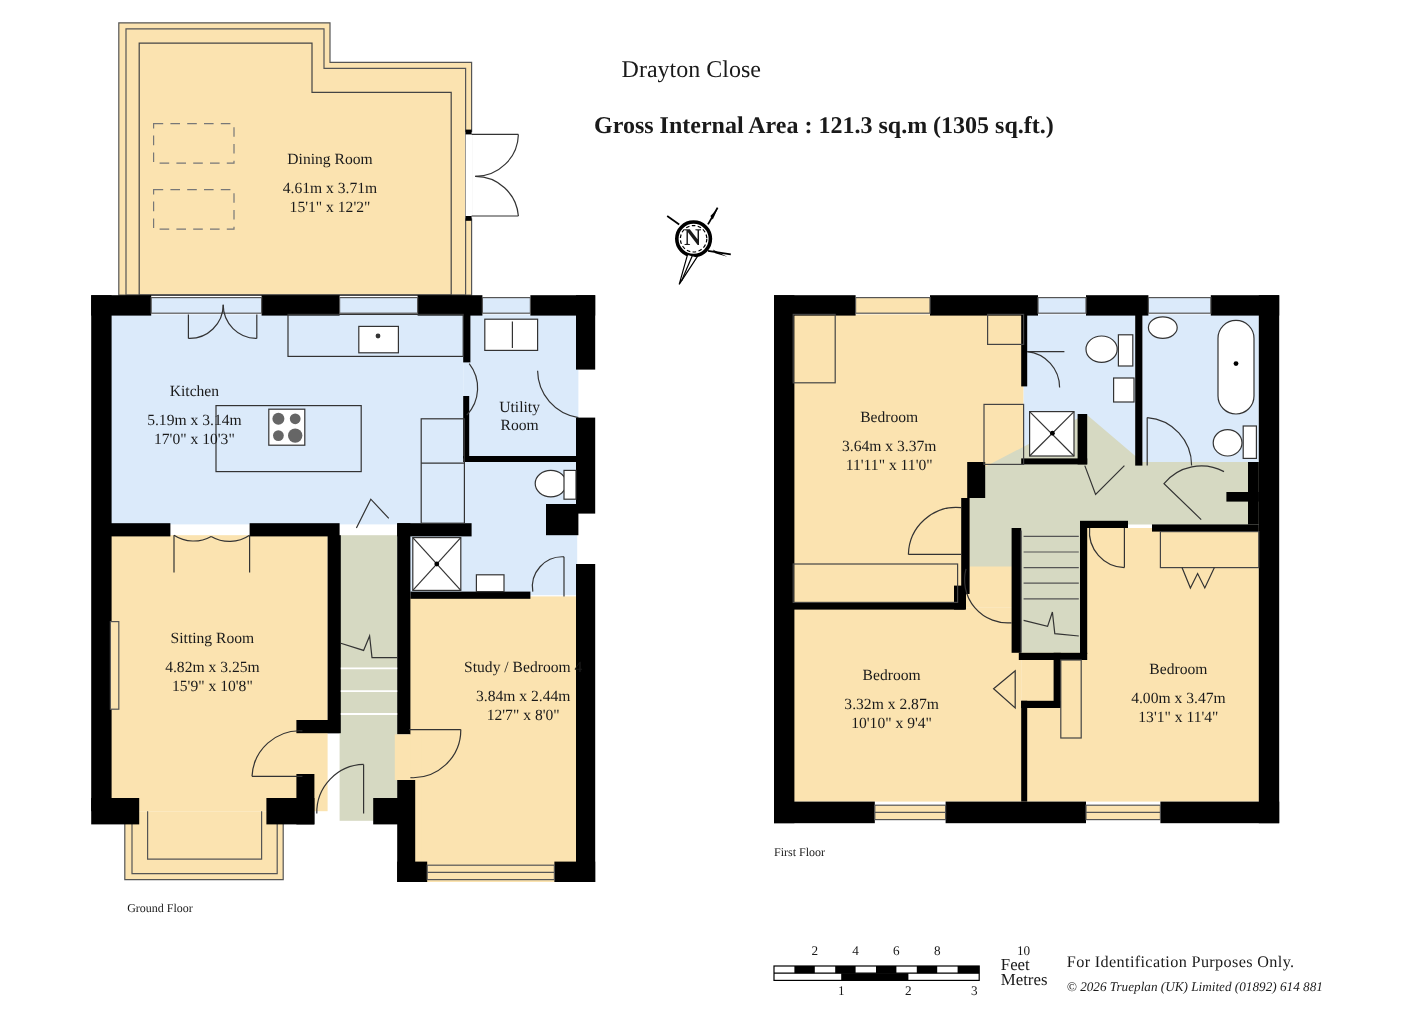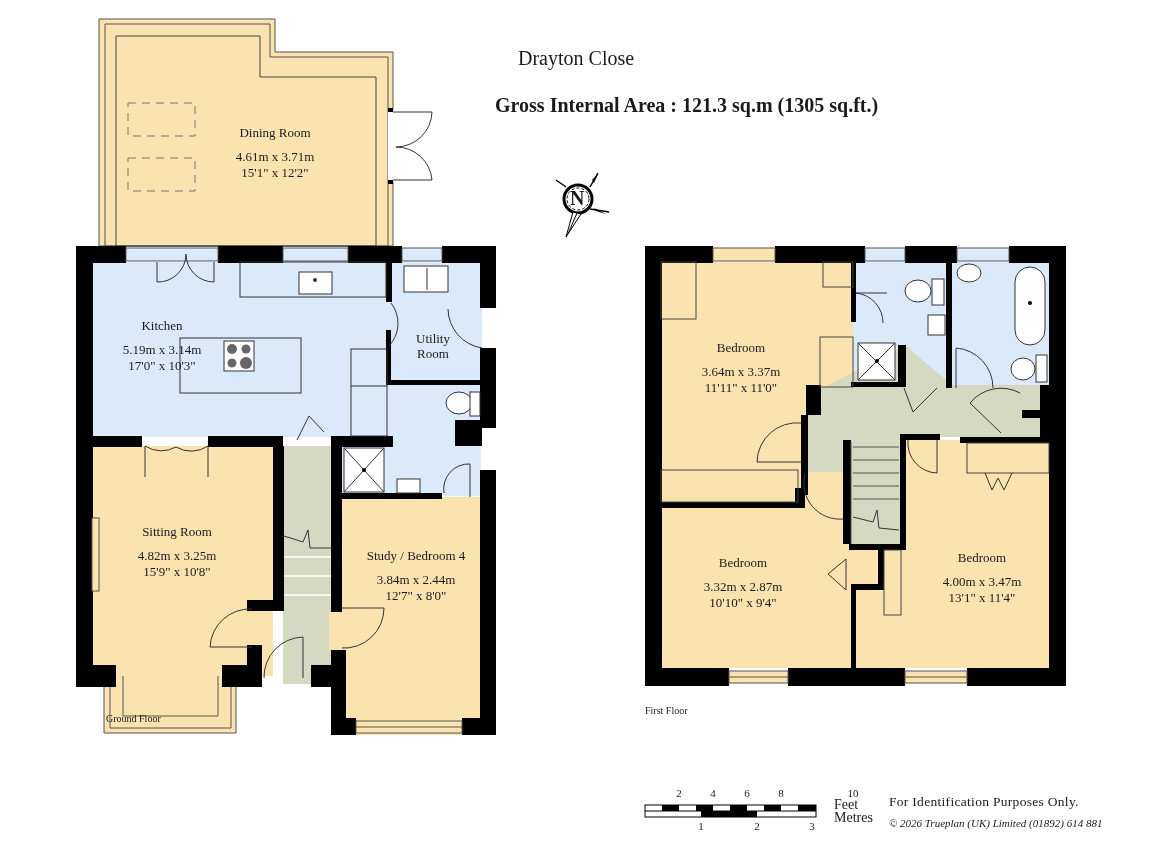--- a/index.html
+++ b/index.html
@@ -299,26 +299,26 @@
   <span class="rdim">17'0"  x  10'3"</span>
 </div>
 <div class="room-label" style="left:433px; top:331px; width:60px; white-space:normal;">
   <span style="display:block; line-height:15px;">Utility Room</span>
 </div>
 <div class="room-label" style="left:177px; top:524px;">
   <span class="rname">Sitting Room</span>
   <span class="rdim">4.82m  x  3.25m</span>
   <span class="rdim">15'9"  x  10'8"</span>
 </div>
-<div class="room-label" style="left:416px; top:548px;">
+<div class="room-label" style="left:436px; top:548px;">
   <span class="rname">Study / Bedroom 4</span>
   <span class="rdim">3.84m  x  2.44m</span>
   <span class="rdim">12'7"  x  8'0"</span>
 </div>
-<div class="abs floor-label" style="left:106px; top:713px;">Ground Floor</div>
+<div class="abs floor-label" style="left:106px; top:752px;">Ground Floor</div>
 
 <div class="room-label" style="left:741px; top:340px;">
   <span class="rname">Bedroom</span>
   <span class="rdim">3.64m  x  3.37m</span>
   <span class="rdim">11'11"  x  11'0"</span>
 </div>
 <div class="room-label" style="left:743px; top:555px;">
   <span class="rname">Bedroom</span>
   <span class="rdim">3.32m  x  2.87m</span>
   <span class="rdim">10'10"  x  9'4"</span>

